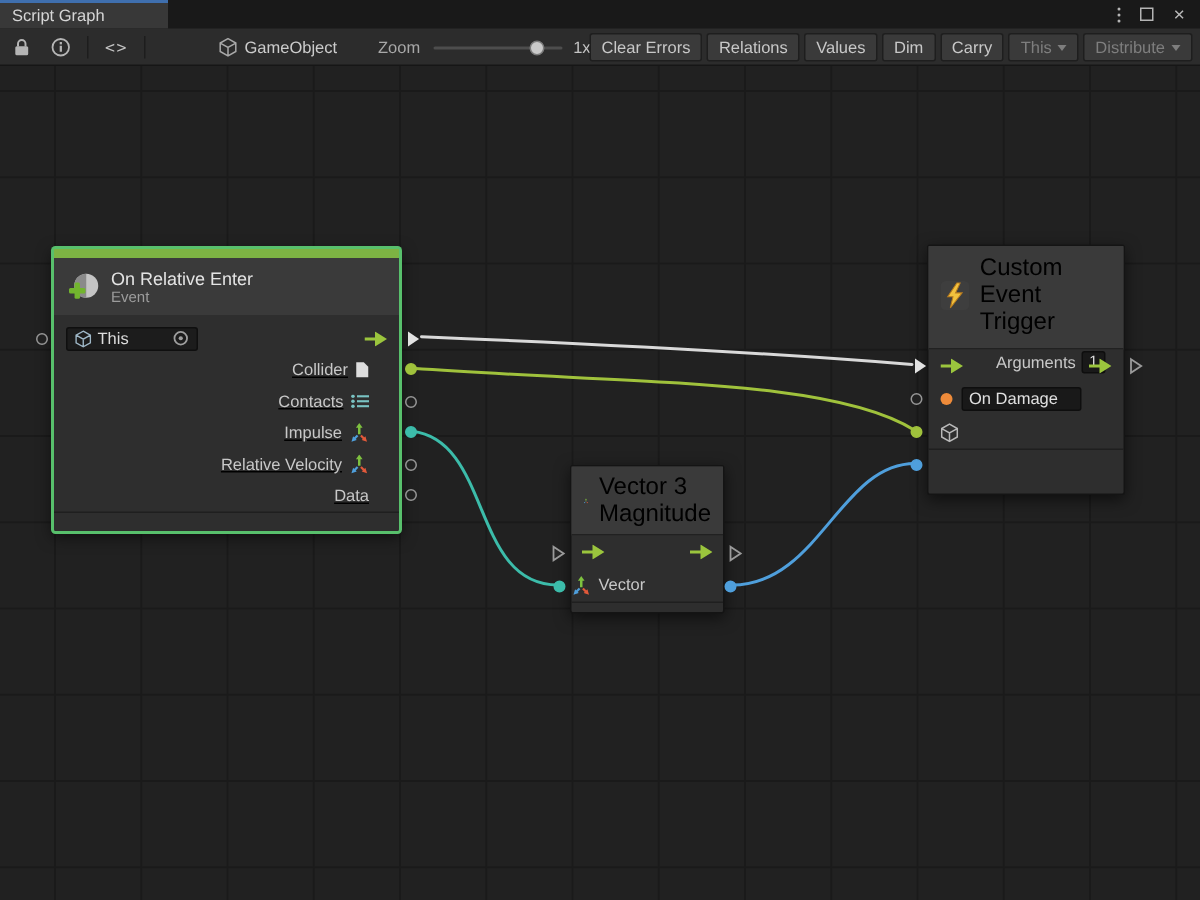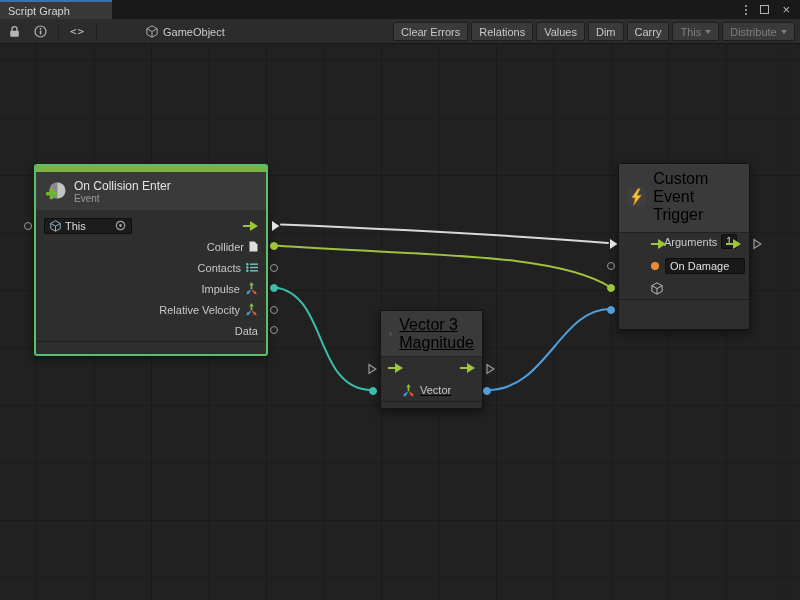--- a/index.html
+++ b/index.html
@@ -43,37 +43,37 @@
   
   .node { position:absolute; background:#2e2e2e; border:1px solid #141414; border-radius:2px; box-shadow:0 3px 10px rgba(0,0,0,.55); }
   .node.selected { border-color:#58c06c; box-shadow:0 0 0 1px #58c06c, 0 3px 10px rgba(0,0,0,.55); }
   .strip { height:6px; background:#7db343; }
   .hdr { background:#3a3a3a; display:flex; align-items:center; gap:7px; padding:0 9px; }
   .hdr .t { font-size:12px; color:#e4e4e4; line-height:14px; }
   .hdr .s { font-size:10px; color:#9c9c9c; line-height:11px; }
   .rows1 { padding-top:5px; }
   .r1 { height:21px; display:flex; align-items:center; }
   .r1.split { justify-content:space-between; padding-right:8px; }
-  .r1.out { justify-content:flex-end; padding-right:8px; gap:5px; }
+  .r1.out { justify-content:flex-end; padding-right:20px; gap:5px;text-decoration:underline; }
   .lbl { font-size:11px; color:#c8c8c8; }
   .ftr1 { height:14px; border-top:1px solid #1f1f1f; margin-top:0; }
   .thisfield { height:16px; width:88px; background:#1c1c1c; border:1px solid #0f0f0f; border-radius:2px; display:flex; align-items:center; gap:4px; padding:0 5px; margin-left:8px; }
   .thisfield span { font-size:11px; color:#dcdcdc; flex:1; }
 
   .hdr2 { height:46px; background:#3a3a3a; border-bottom:1px solid #212121; display:flex; align-items:center; gap:7px; padding:0 8px; }
   .r2 { height:22px; display:flex; align-items:center; }
   .r2.flow { justify-content:space-between; padding:0 7px; }
-  .r2.in { padding-left:21px; gap:5px; }
+  .r2.in { padding-left:0; gap:5px; }
   .ftr2 { height:8px; border-top:1px solid #1f1f1f; }
 
   .hdr3 { height:69px; background:#3a3a3a; border-bottom:1px solid #212121; padding:6px 8px 0 8px; }
   .hrow { display:flex; align-items:center; gap:7px;justify-content:flex-end; }
   .args { display:flex; align-items:center; margin:10px 4px 0 37px; }
   .args .alabel { flex:1; font-size:11px; color:#c8c8c8; }
-  .r3 { height:22px; display:flex; align-items:center; padding-left:8px; gap:6px;margin-left:24px; }
+  .r3 { height:22px; display:flex; align-items:center; padding-left:8px; gap:6px; }
   .r3.flow { justify-content:space-between; padding:0 8px; }
   .ftr3 { height:10px; border-top:1px solid #1f1f1f; }
 
   .mini-input { width:16px; height:15px; background:#191919; border:1px solid #0e0e0e; border-radius:2px; color:#dcdcdc; font-size:10px; text-align:center; }
   .name-input { width:80px; height:16px; background:#191919; border:1px solid #0e0e0e; border-radius:2px; color:#e0e0e0; font-size:11px; padding:0 4px; }
 
   
   .p-dot { position:absolute; width:8px; height:8px; border-radius:50%; border:1px solid #969696; background:#212121; }
   .p-dot.f-green { background:#a0c23c; border-color:#a0c23c; }
   .p-dot.f-teal  { background:#3cbcaa; border-color:#3cbcaa; }
@@ -121,20 +121,27 @@
     </div>
     <div class="sep"></div>
 
     <div class="tb-go">
       <svg width="12" height="13" viewBox="0 0 12 13">
           <path d="M6 0.8 L11.2 3.7 V9.3 L6 12.2 L0.8 9.3 V3.7 Z M0.8 3.7 L6 6.6 L11.2 3.7 M6 6.6 V12.2" fill="none" stroke="#a8a8a8" stroke-width="1"></path>
         </svg>
       <span>GameObject</span>
     </div>
 
+    <div class="tb-zoom">
+      <span class="zlabel">Zoom</span>
+      <div class="ztrack">
+        <div class="zhandle"></div>
+      </div>
+      <span class="zval">1x</span>
+    </div>
 
     <div class="tb-buttons">
       <div class="tb-btn">
           <span>Clear Errors</span>
         </div>
       <div class="tb-btn">
           <span>Relations</span>
         </div>
       <div class="tb-btn">
           <span>Values</span>
@@ -169,21 +176,21 @@
     <div class="node selected" style="left:35px; top:121px; width:232px; height:190px;">
       <div class="strip"></div>
       <div class="hdr" style="height:38px">
         <svg width="22" height="22" viewBox="0 0 22 22">
           <circle cx="12.5" cy="10.5" r="8" fill="#c4c4c4"></circle>
           <path d="M12.5 2.5 A8 8 0 0 0 12.5 18.5 Z" fill="#8a8a8a"></path>
           <rect x="1" y="12" width="11" height="3.6" rx="1" fill="#72b52e"></rect>
           <rect x="4.7" y="8.4" width="3.6" height="10.8" rx="1" fill="#72b52e"></rect>
         </svg>
         <div>
-          <div class="t">On Collision Enter</div>
+          <div class="t">On Relative Enter</div>
           <div class="s">Event</div>
         </div>
       </div>
       <div class="rows1">
         <div class="r1 split">
           <div class="thisfield">
             <svg width="11" height="12" viewBox="0 0 12 13">
                 <path d="M6 0.8 L11.2 3.7 V9.3 L6 12.2 L0.8 9.3 V3.7 Z M0.8 3.7 L6 6.6 L11.2 3.7 M6 6.6 V12.2" fill="none" stroke="#9fb8c8" stroke-width="1"></path>
               </svg>
             <span>This</span>
@@ -248,21 +255,21 @@
       <svg class="p-tri" style="right:-14px; top:54px;" width="9" height="12" viewBox="0 0 9 12">
           <path d="M1 1 L8.4 6 L1 11 Z" fill="#e2e2e2"></path>
         </svg>
       <div class="p-dot f-green" style="right:-12px; top:76px;"></div>
       <div class="p-dot" style="right:-12px; top:98px;"></div>
       <div class="p-dot f-teal" style="right:-12px; top:118px;"></div>
       <div class="p-dot" style="right:-12px; top:140px;"></div>
       <div class="p-dot" style="right:-12px; top:160px;"></div>
     </div>
 
-    <div class="node" style="left:380px; top:266px; width:103px; height:99px;text-decoration:underline;">
+    <div class="node" style="left:380px; top:266px; width:103px; height:99px;">
       <div class="hdr2">
         <svg width="18" height="18" viewBox="0 0 14 14">
             <line x1="7" y1="8" x2="7" y2="2.2" stroke="#7ec13f" stroke-width="1.8"></line>
             <path d="M7 0 L4.6 3.4 H9.4 Z" fill="#7ec13f"></path>
             <line x1="5.8" y1="9" x2="3" y2="11.8" stroke="#4f9fdc" stroke-width="1.6"></line>
             <path d="M1.4 13.4 L5.2 12.2 L2.6 9.6 Z" fill="#4f9fdc"></path>
             <line x1="8.2" y1="9" x2="11" y2="11.8" stroke="#e2593a" stroke-width="1.6"></line>
             <path d="M12.6 13.4 L8.8 12.2 L11.4 9.6 Z" fill="#e2593a"></path>
           </svg>
         <div>

